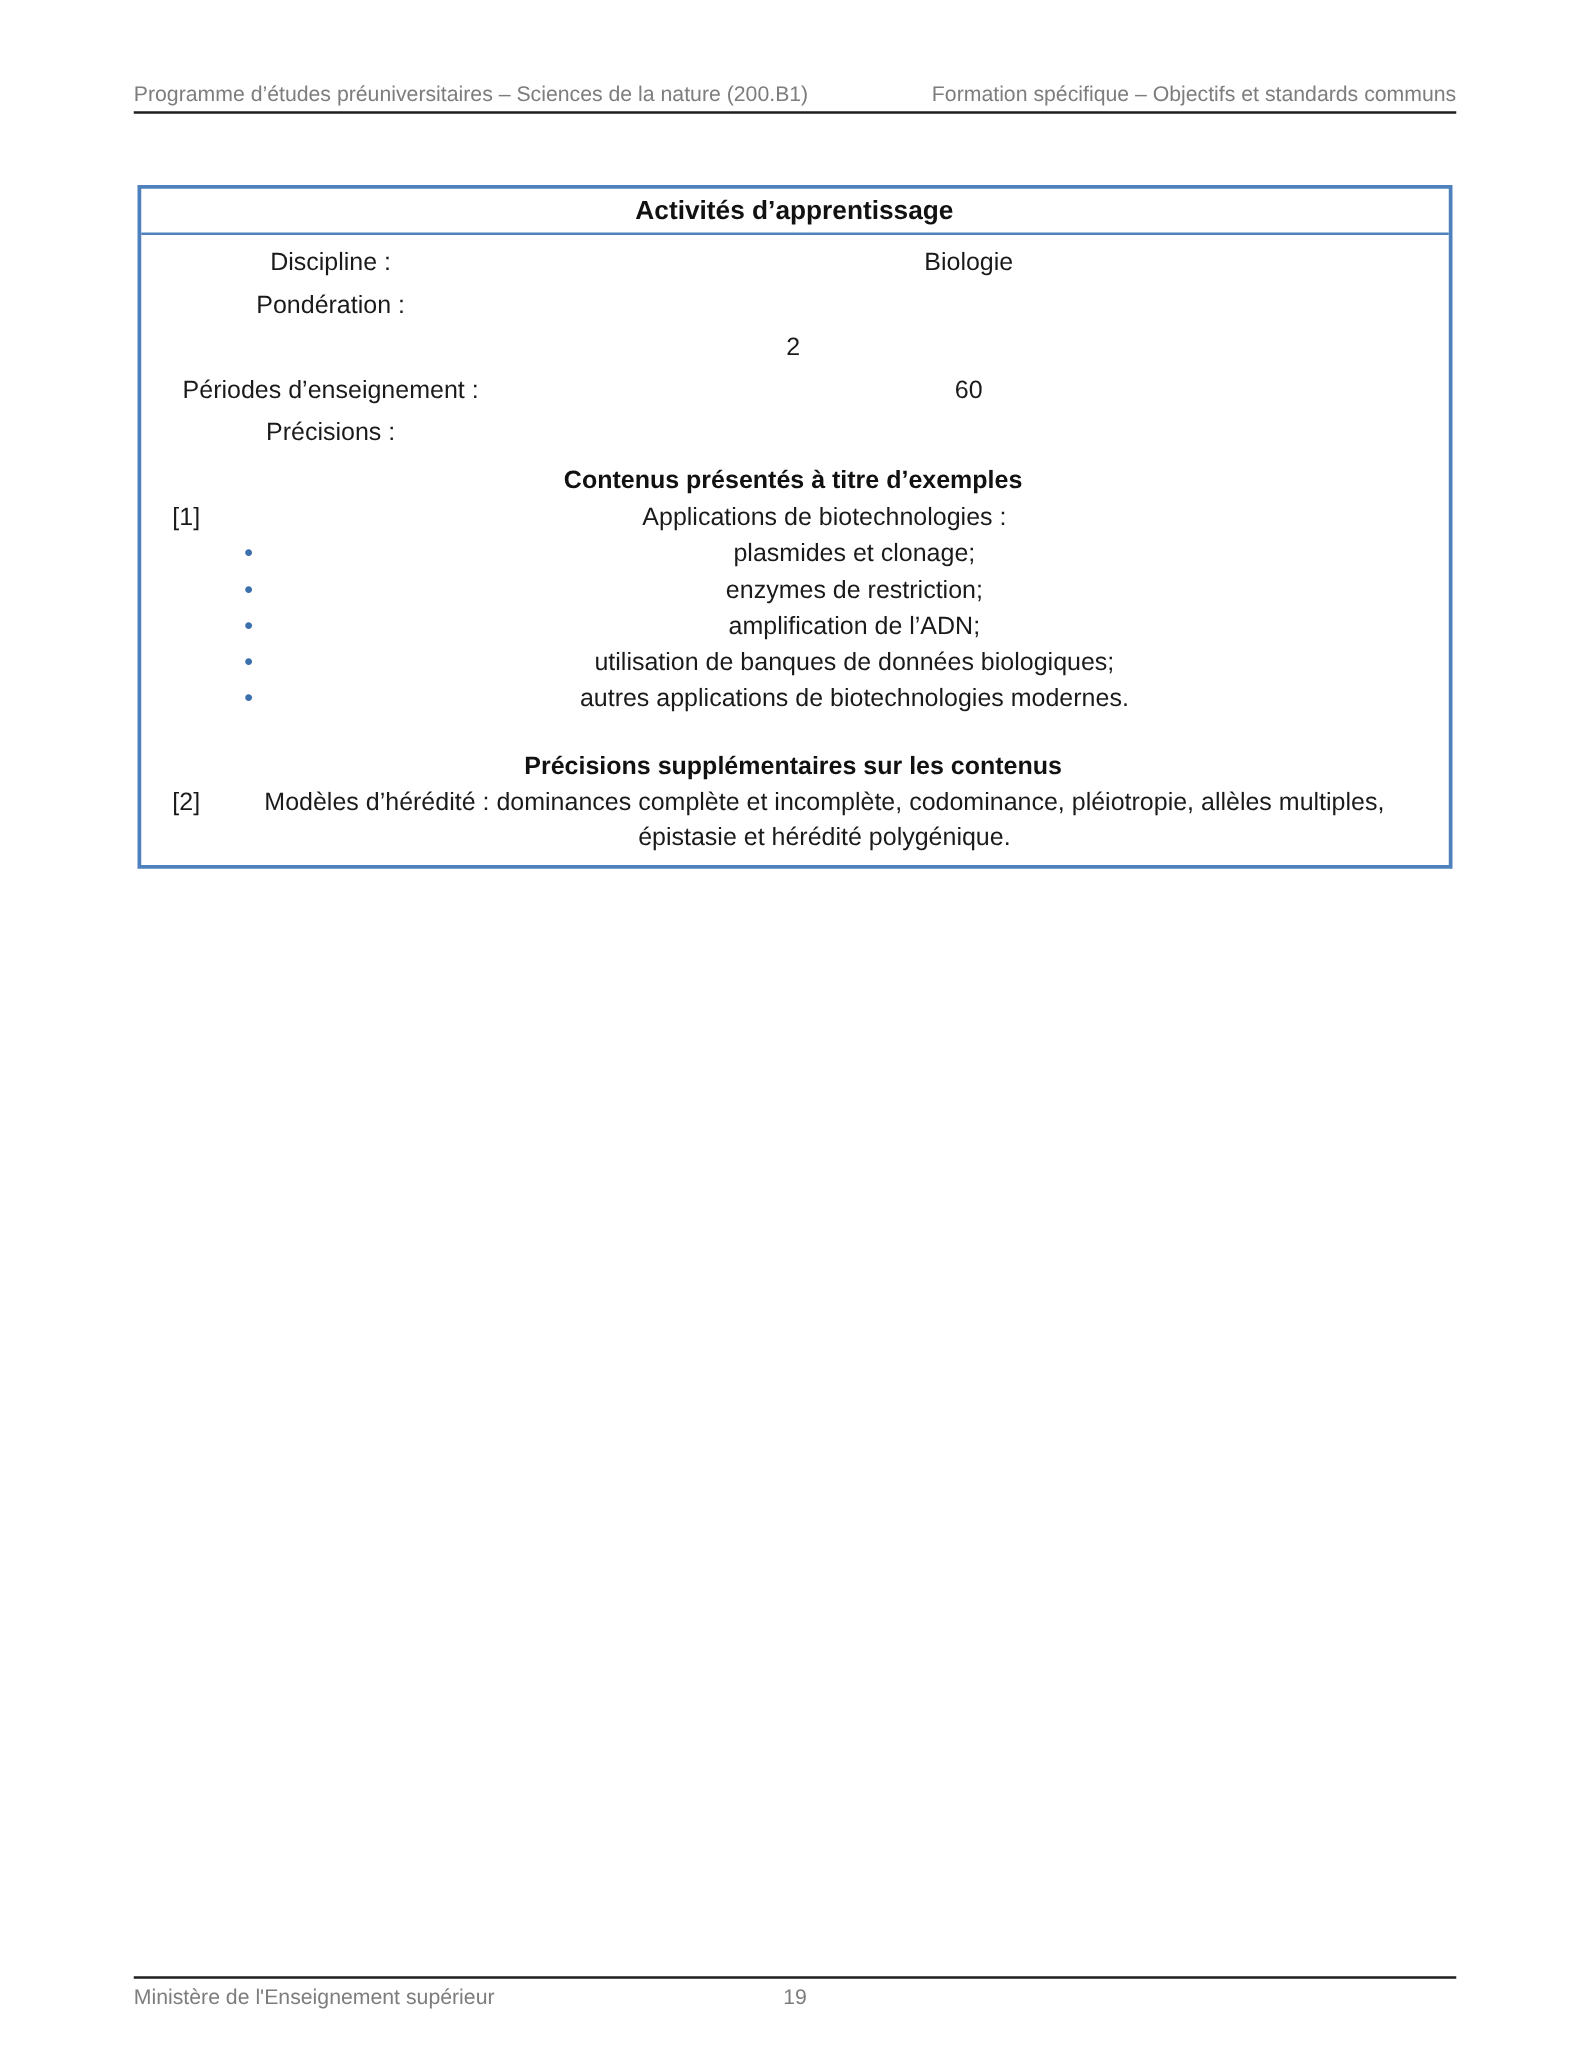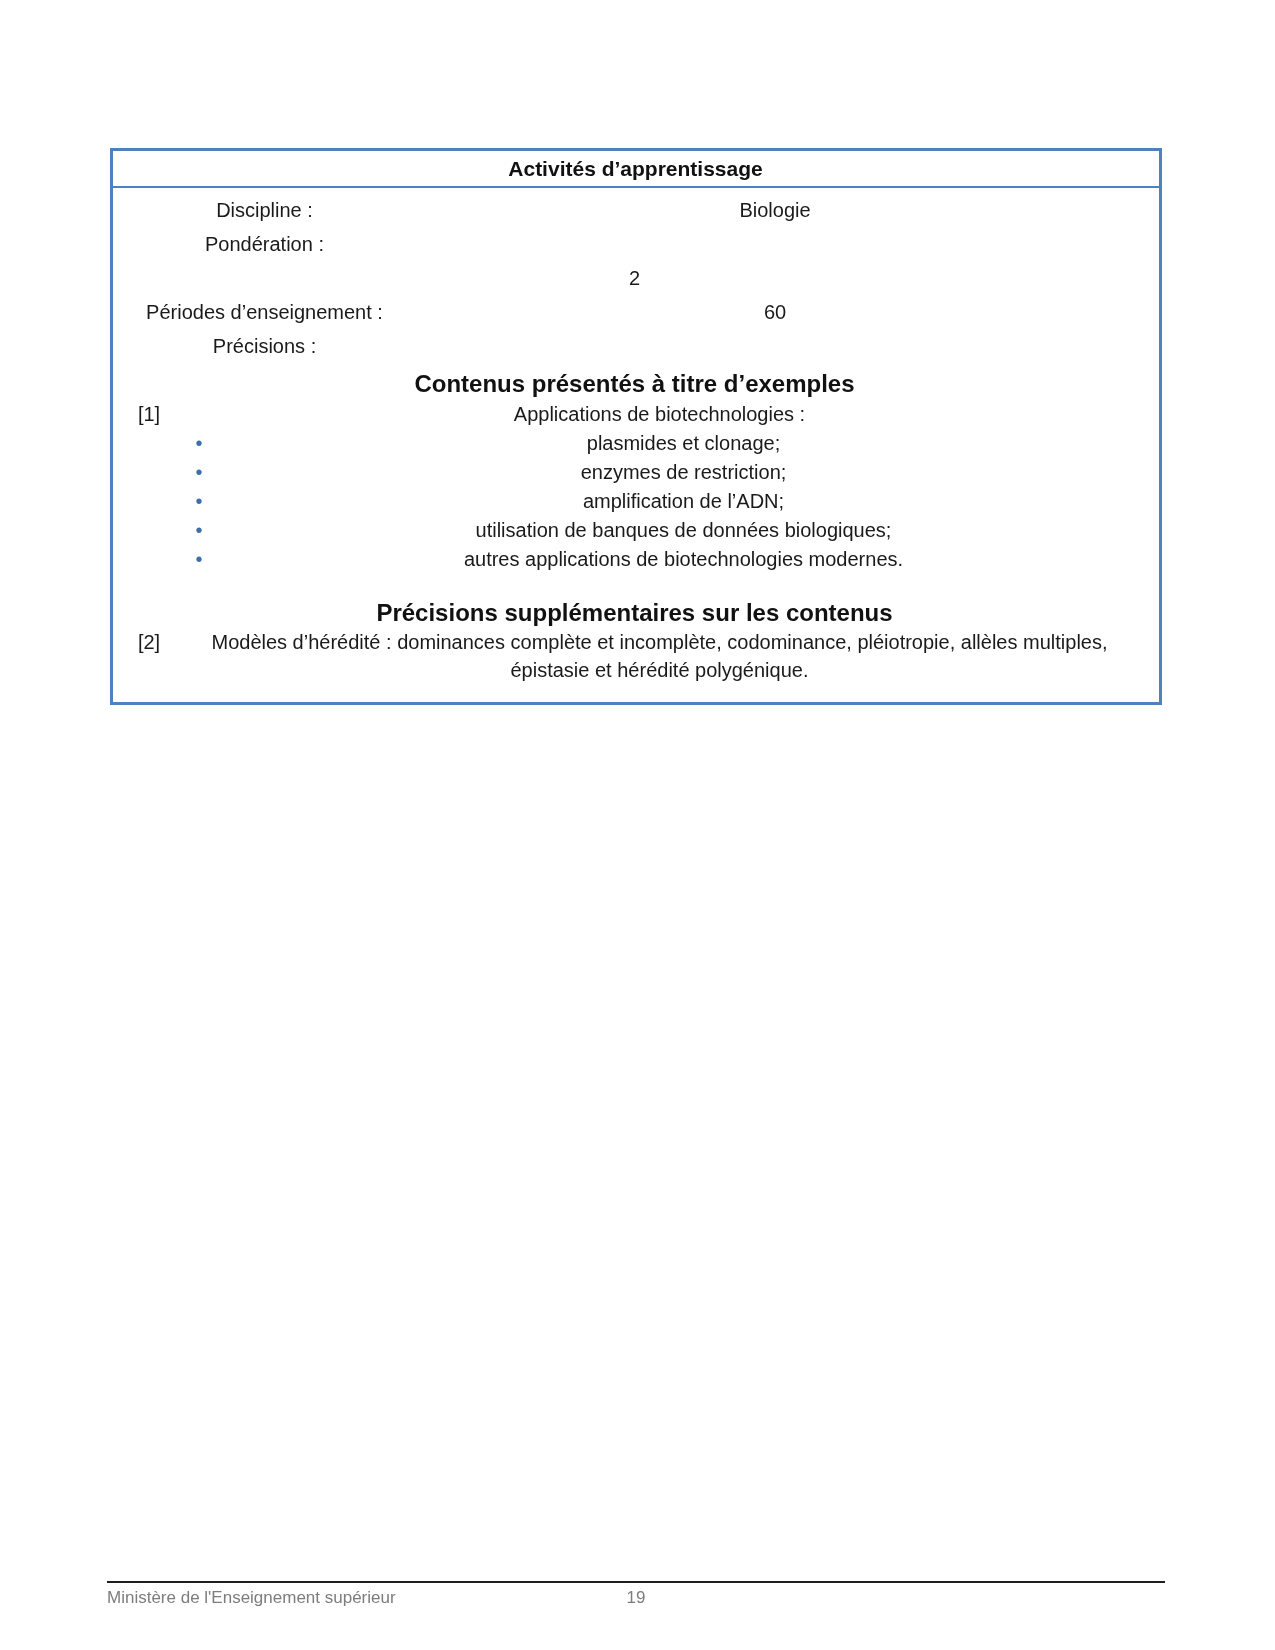--- a/index.html
+++ b/index.html
@@ -46,37 +46,37 @@
   }
   .box-title {
     font-size: 21px;
     font-weight: bold;
     line-height: 26px;
     padding: 5px 10px 4px 9px;
     border-bottom: 2px solid #4f81bd;
     color: #111111;
   }
   .box-body {
-    padding: 5px 14px 18px 11px;
+    padding: 5px 14px 8px 11px;
     font-size: 20px;
   }
   .field {
     display: flex;
     line-height: 34px;
   }
   .field-label {
     width: 281px;
     flex: none;
   }
   .field-value {
     flex: 1;
   }
   .sec-heading {
     font-weight: bold;
-    font-size: 24px;
+    font-size: 20px;
     line-height: 30px;
     margin-top: 6px;
     color: #111111;
   }
   .sec-heading.second {
     margin-top: 24px;
   }
   .numbered {
     display: flex;
     line-height: 30px;
@@ -127,20 +127,24 @@
   }
   .footer .left { justify-self: start; }
   .footer .center { justify-self: center; }
   .footer .right { justify-self: end; }
 </style>
 </head>
 <body>
 
 <div class="page">
 
+  <div class="header">
+    <span>Programme d’études préuniversitaires – Sciences de la nature (200.B1)</span>
+    <span>Formation spécifique – Objectifs et standards communs</span>
+  </div>
 
   <div class="box">
     <div class="box-title">Activités d’apprentissage</div>
     <div class="box-body">
 
       <div class="field">
         <span class="field-label">Discipline :</span>
         <span class="field-value">Biologie</span>
       </div>
       <div class="field">

